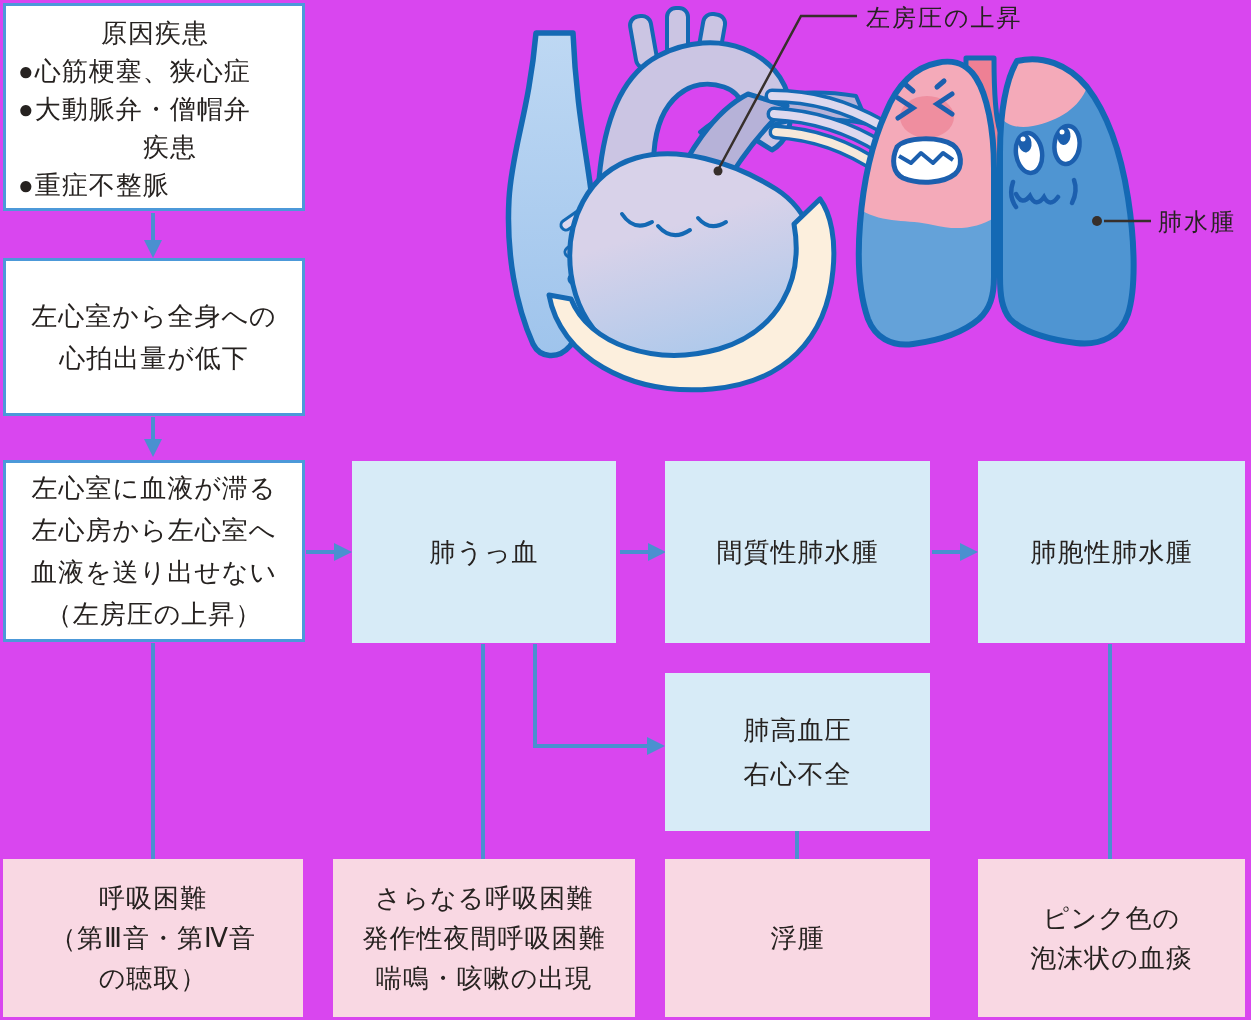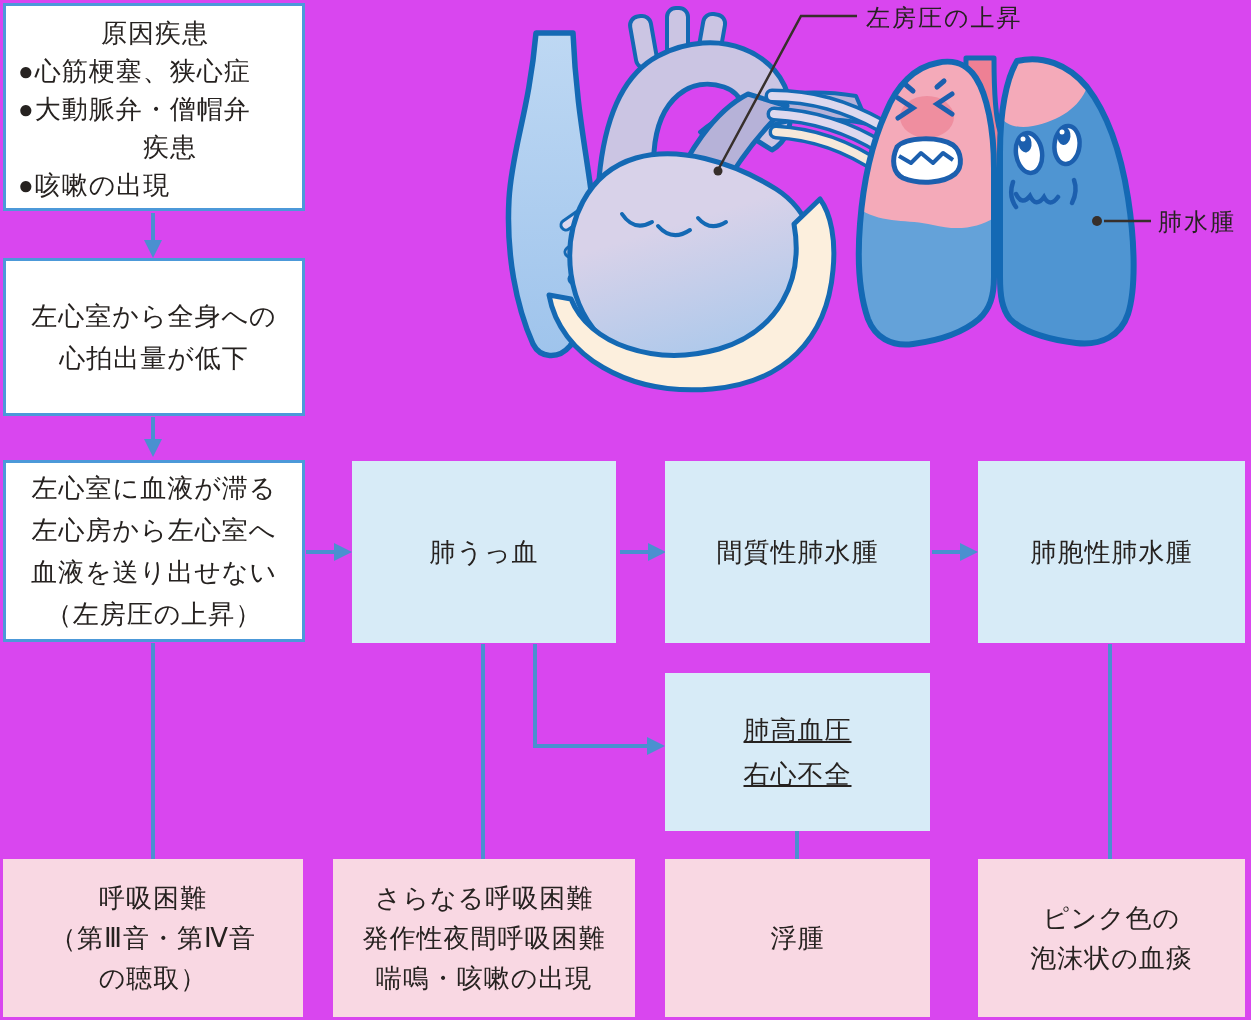--- a/index.html
+++ b/index.html
@@ -16,21 +16,21 @@
   }
   .outlined{background:#ffffff;border:3px solid var(--box_border,#4c99d9);text-align:right;}
   .bluebox{background:var(--light_blue,#d7ebf7);}
   .pinkbox{background:var(--pink,#f9d8e3);line-height:40px;}
   .causes{justify-content:flex-start;align-items:stretch;text-align:left;
           padding:8px 10px 0 12px;line-height:38px;}
   .causes .box-title{text-align:center;}
   .causes .indent{padding-left:30px;text-align:center;}
   .stasis{line-height:42px;}
   .midlabel{line-height:30px;}
-  .sublabel{line-height:44px;text-decoration:underline;}
+  .sublabel{line-height:44px;}
   .flabel{position:absolute;font-size:24px;line-height:36px;letter-spacing:2px;white-space:nowrap;}
   
   .conn{stroke:var(--arrow,#4a90d0);stroke-width:4;fill:none;}
   .connhead{fill:var(--arrow,#4a90d0);stroke:none;}
   .leader{stroke:#372f2b;stroke-width:2.5;fill:none;}
   .leaderdot{fill:#372f2b;stroke:none;}
 </style>
 </head>
 <body>
 
@@ -184,21 +184,21 @@
       <line class="conn" x1="797" y1="831" x2="797" y2="859"></line>
       <line class="conn" x1="1110" y1="644" x2="1110" y2="859"></line>
     </g>
   </svg>
 
   <div class="box outlined causes" style="left:3px;top:3px;width:302px;height:208px">
     <div class="box-title">原因疾患</div>
     <div>●心筋梗塞、狭心症</div>
     <div>●大動脈弁・僧帽弁</div>
     <div class="indent">疾患</div>
-    <div>●咳嗽の出現</div>
+    <div>●重症不整脈</div>
   </div>
 
   <div class="box outlined" style="left:3px;top:258px;width:302px;height:158px">
     <div>左心室から全身への</div>
     <div>心拍出量が低下</div>
   </div>
 
   <div class="box outlined stasis" style="left:3px;top:460px;width:302px;height:182px">
     <div>左心室に血液が滞る</div>
     <div>左心房から左心室へ</div>

